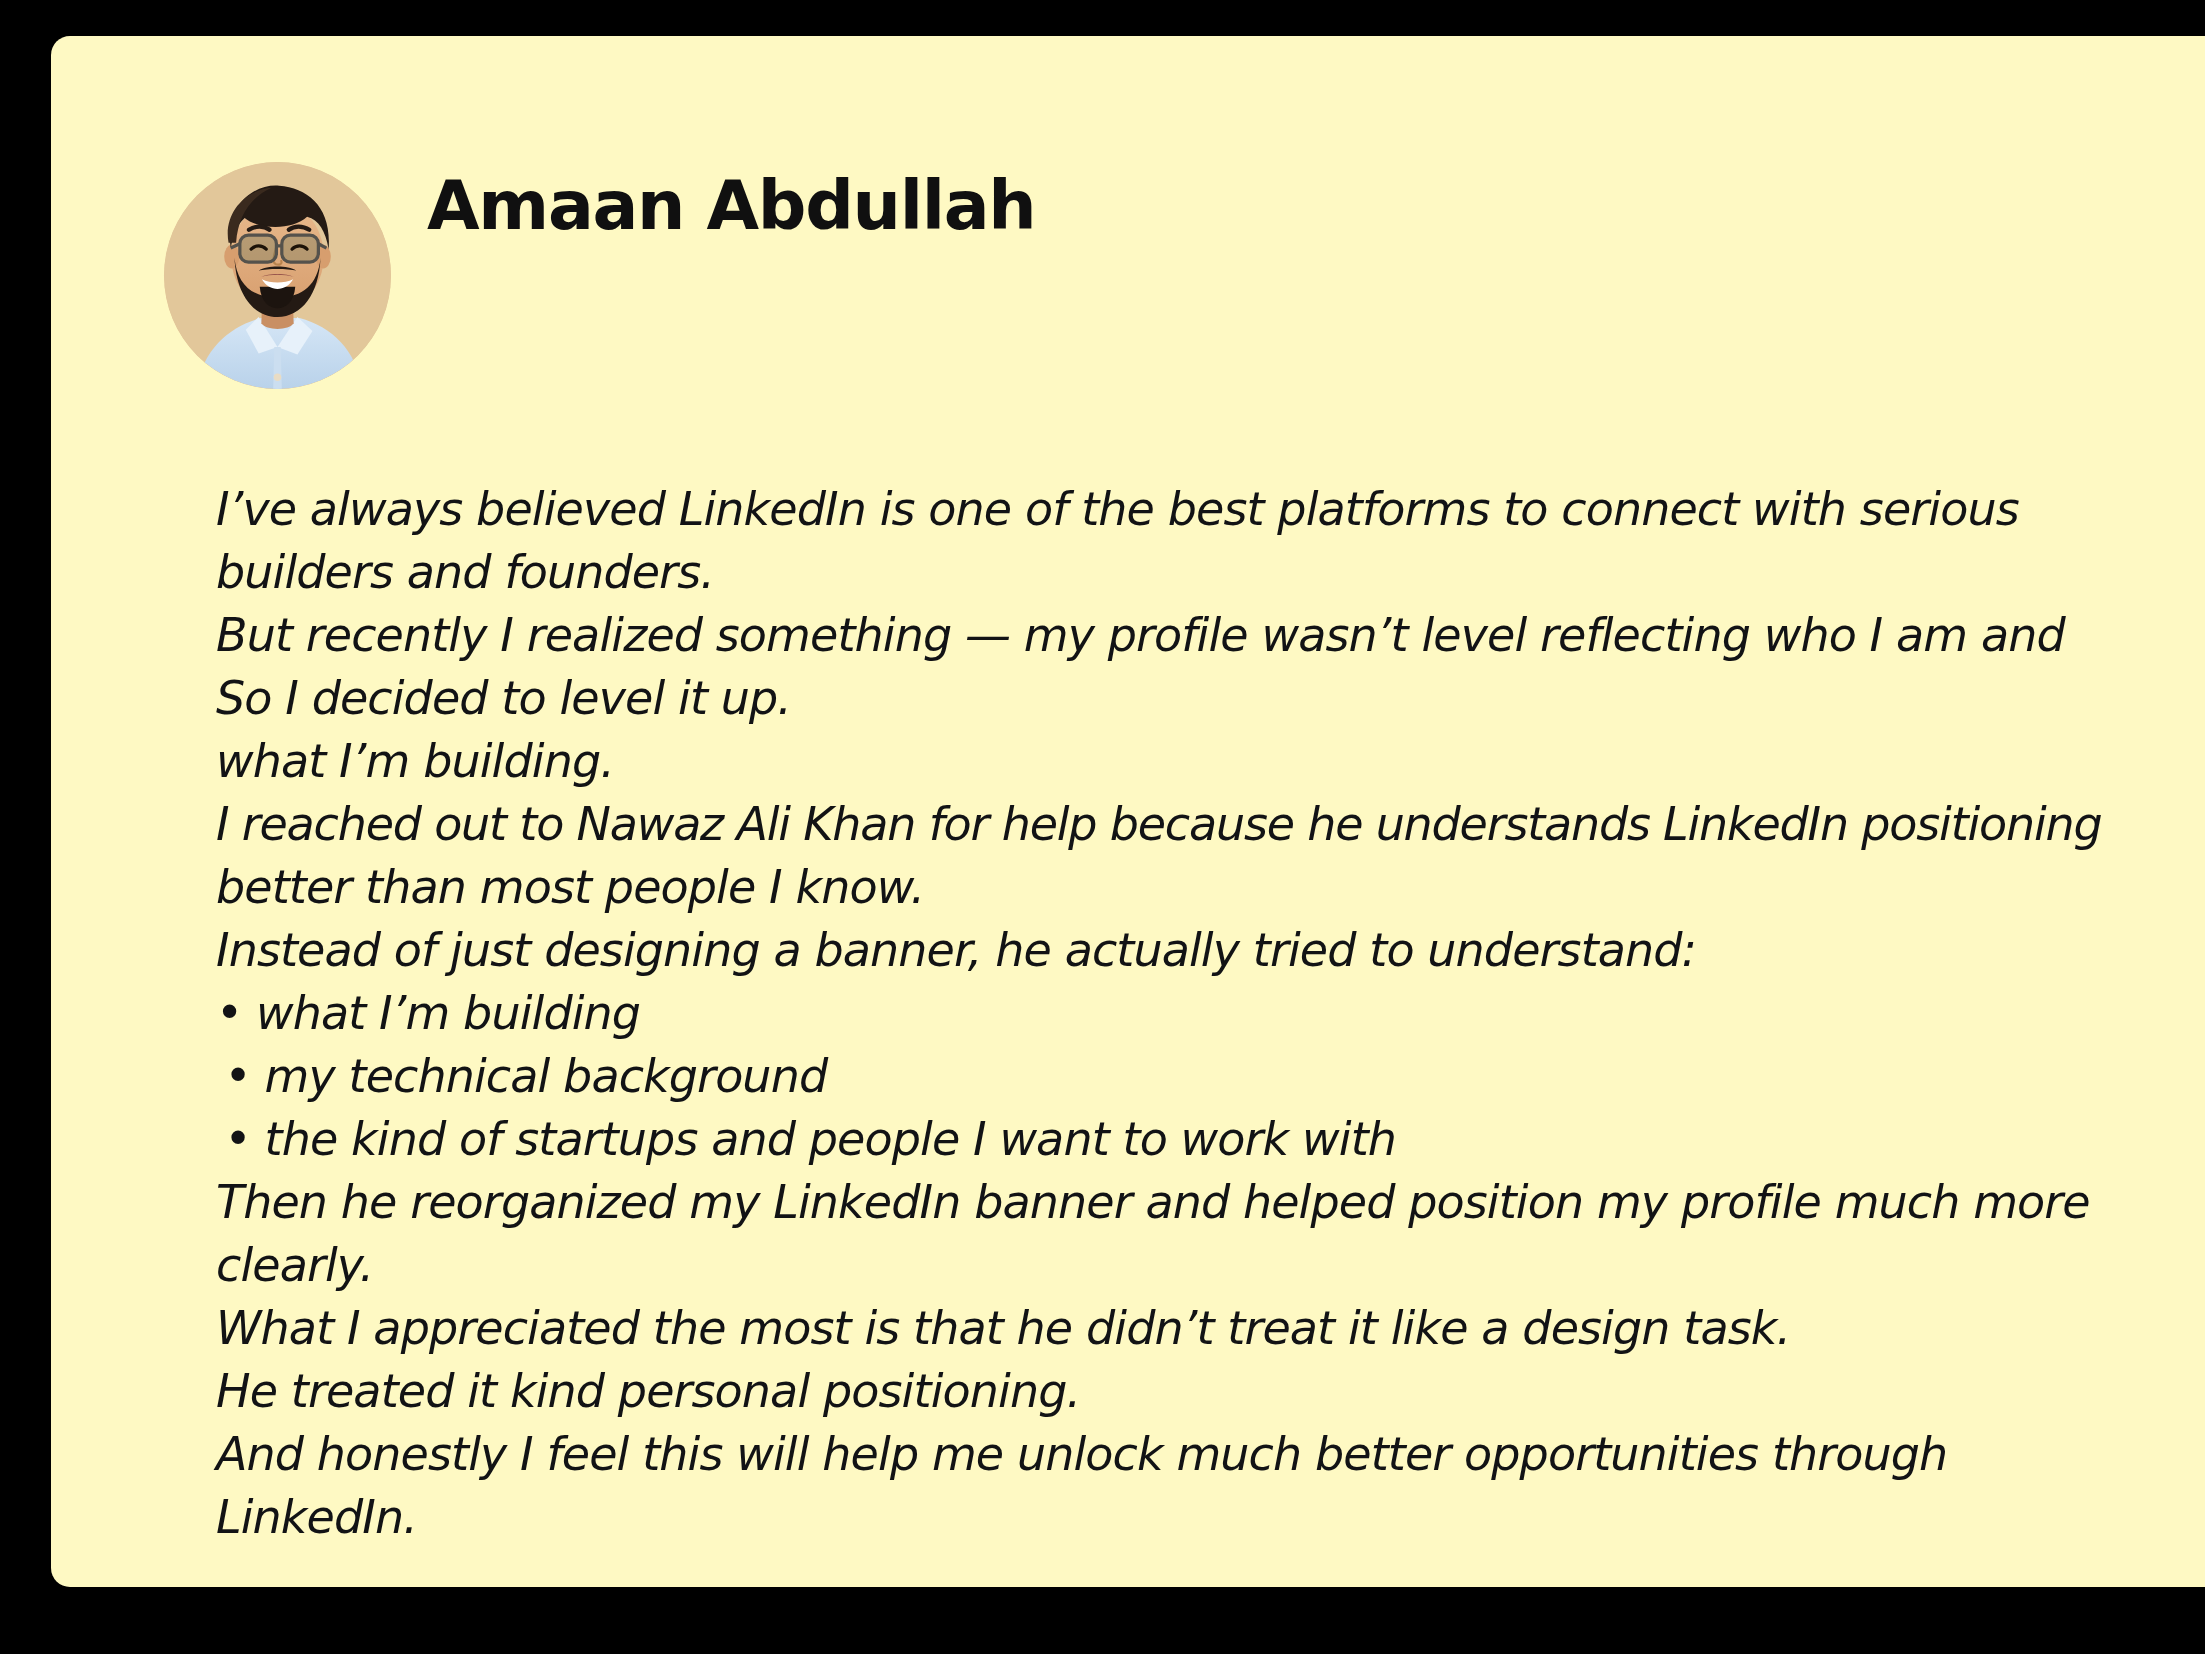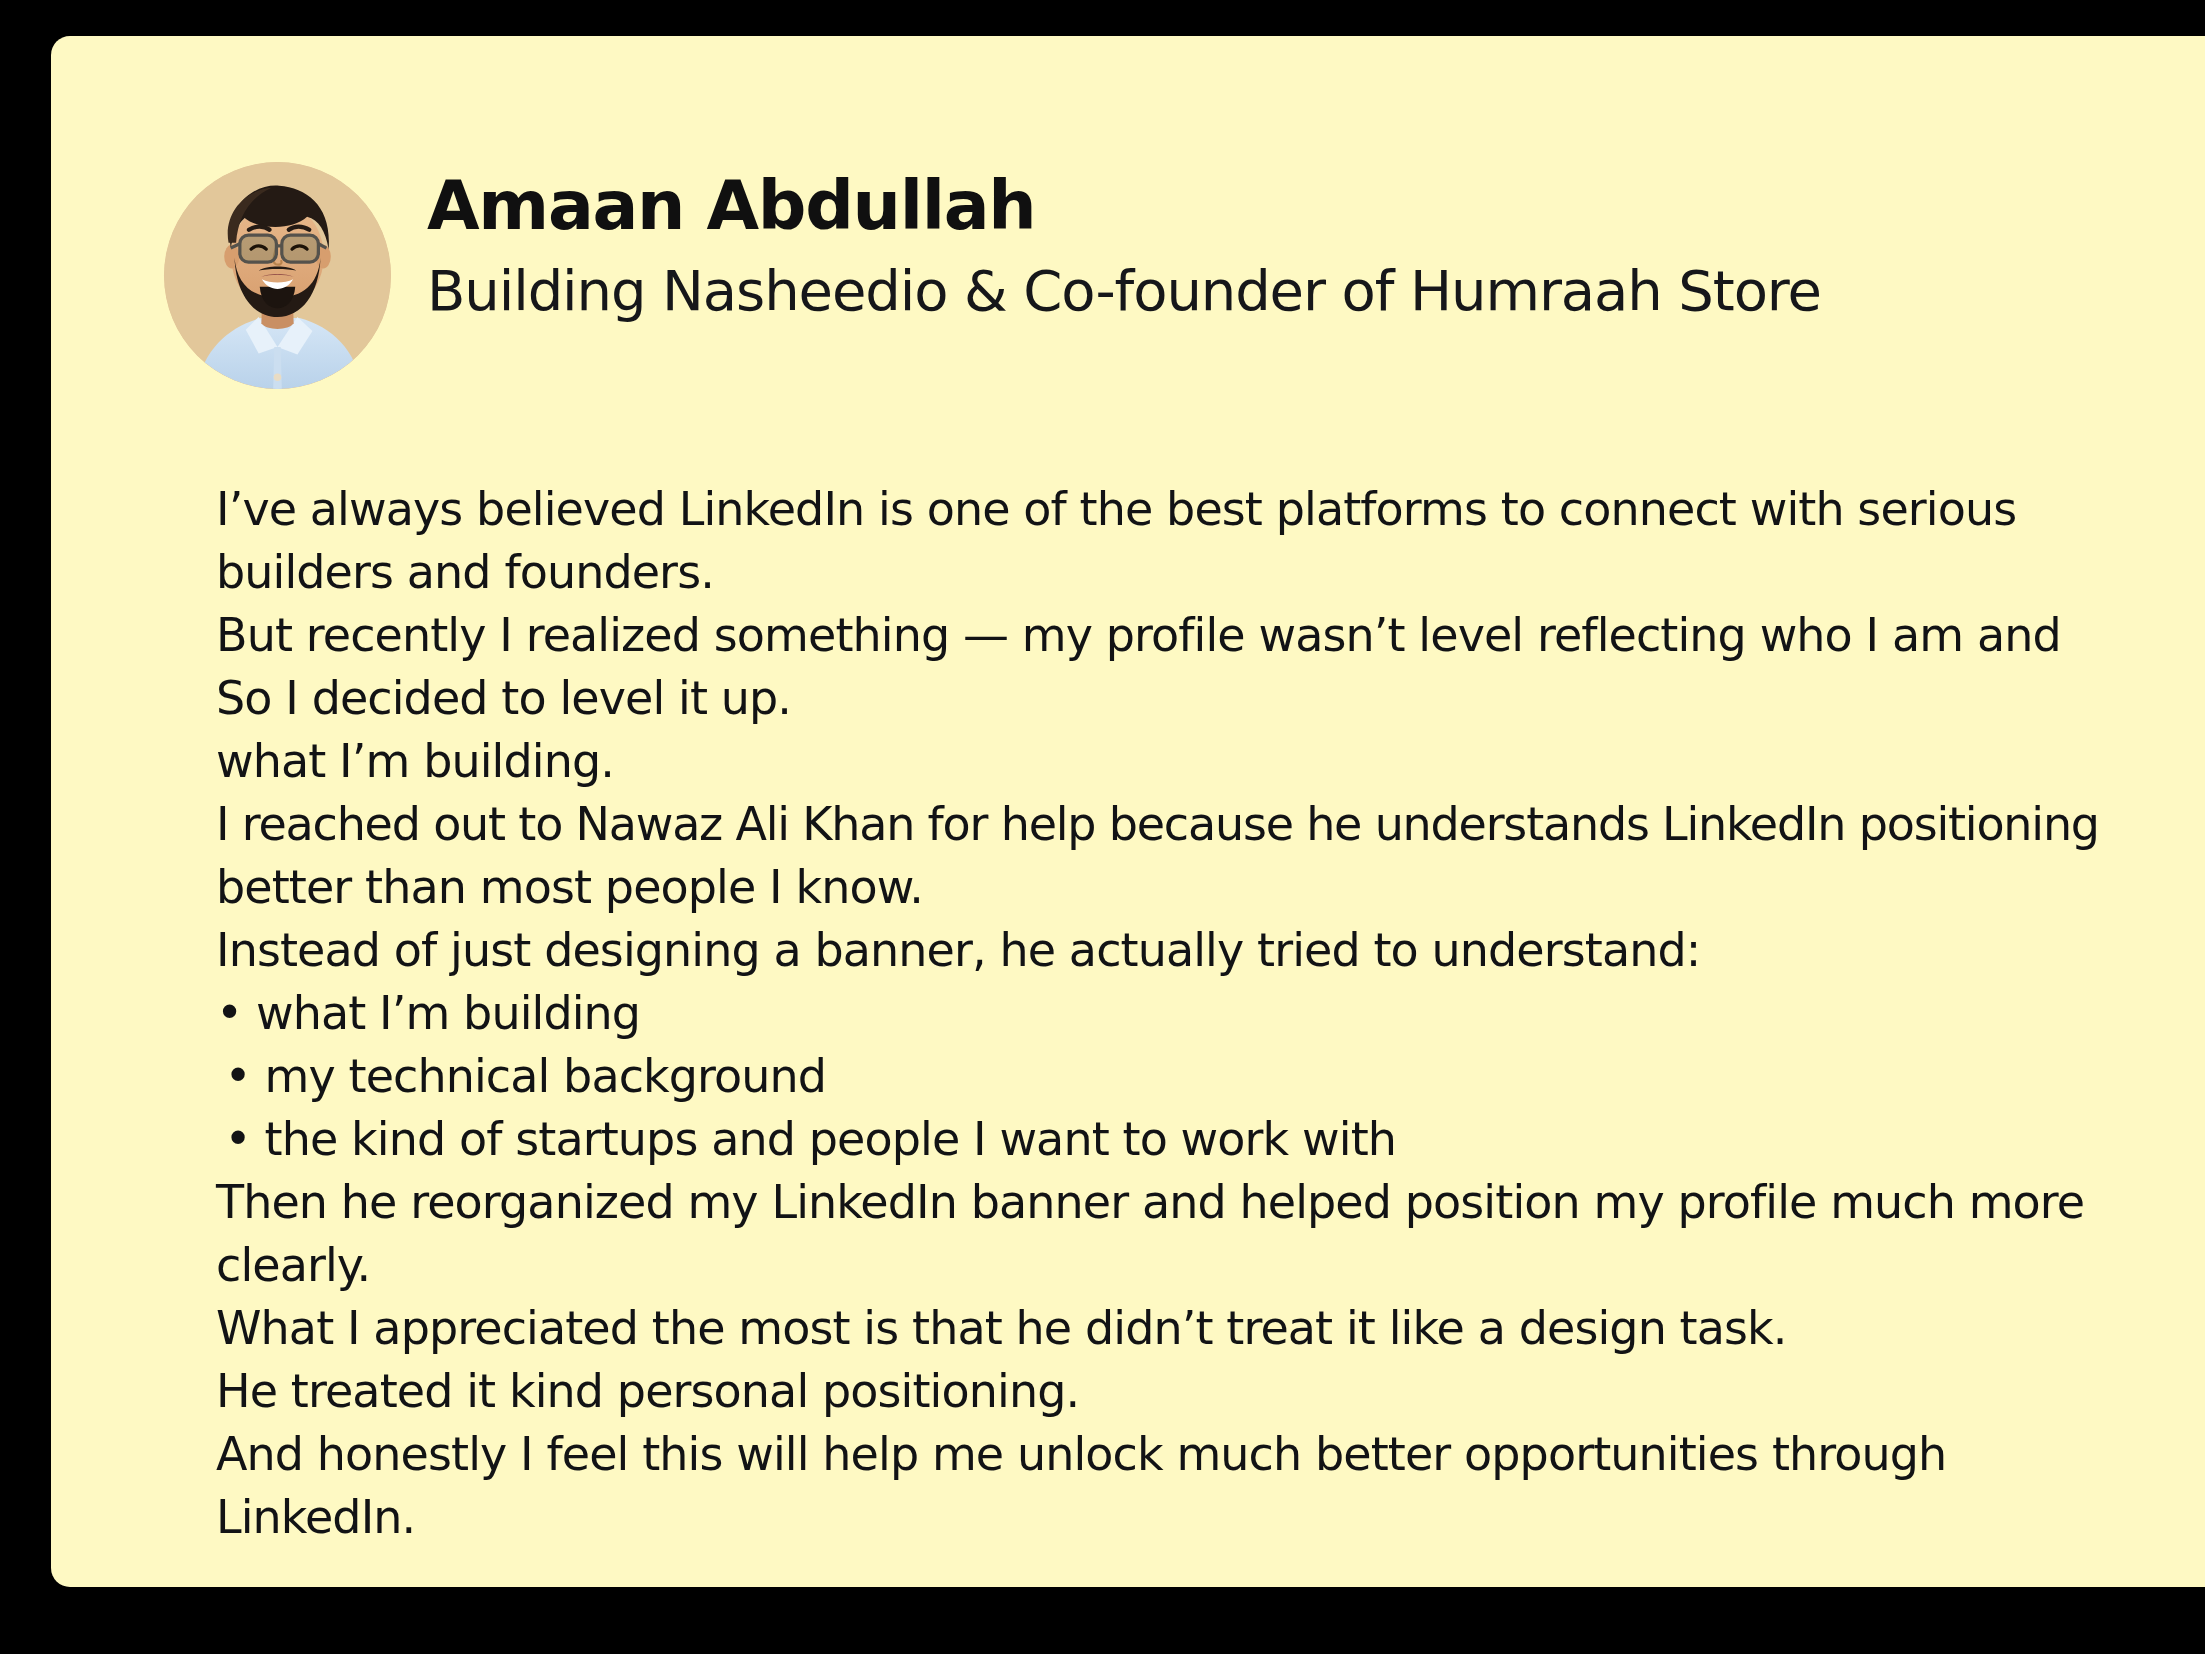--- a/index.html
+++ b/index.html
@@ -76,20 +76,21 @@
     white-space: nowrap;
     margin: 12px 0 0 0;
   }
 
   
   .post-body {
     position: absolute;
     left: 165px;
     top: 442px;
     width: 1940px;
+    font-style: italic;
   }
 
   .post-line {
     font-family: "DejaVu Sans", sans-serif;
     font-weight: 400;
     font-size: 46px;
     line-height: 63px;
     letter-spacing: -0.9px;
     color: #121315;
     margin: 0;
@@ -166,21 +167,20 @@
           <path d="M238 162 C246 154 258 154 266 162" fill="none" stroke="#1C1208" stroke-width="6" stroke-linecap="round"></path>
 
           <path d="M158 126 C170 118 186 118 196 126" fill="none" stroke="#241A14" stroke-width="8" stroke-linecap="round"></path>
           <path d="M232 126 C242 118 258 118 270 126" fill="none" stroke="#241A14" stroke-width="8" stroke-linecap="round"></path>
         </g>
       </svg>
     </div>
 
     <div class="header-text">
       <div class="profile-name">Amaan Abdullah</div>
-      <div class="profile-headline">Building Nasheedio &amp; Co-founder of Humraah Store</div>
     </div>
   </div>
 
   <div class="post-body">
     <p class="post-line">I’ve always believed LinkedIn is one of the best platforms to connect with serious</p>
     <p class="post-line">builders and founders.</p>
     <p class="post-line">But recently I realized something — my profile wasn’t level reflecting who I am and</p>
     <p class="post-line">So I decided to level it up.</p>
     <p class="post-line">what I’m building.</p>
     <p class="post-line tight">I reached out to Nawaz Ali Khan for help because he understands LinkedIn positioning</p>

